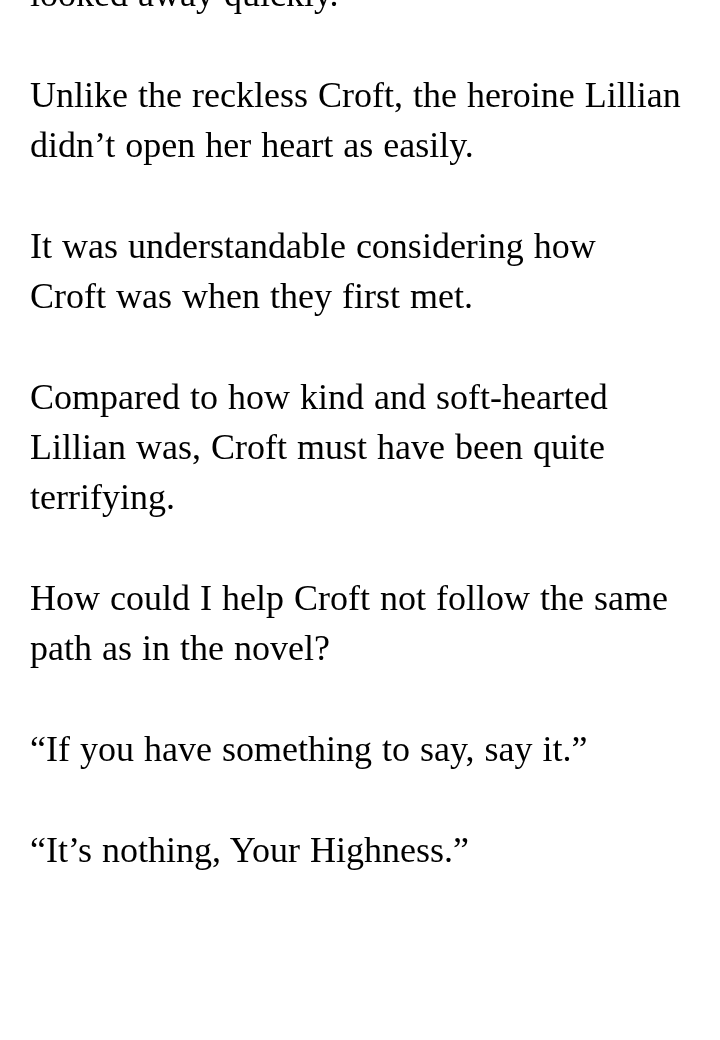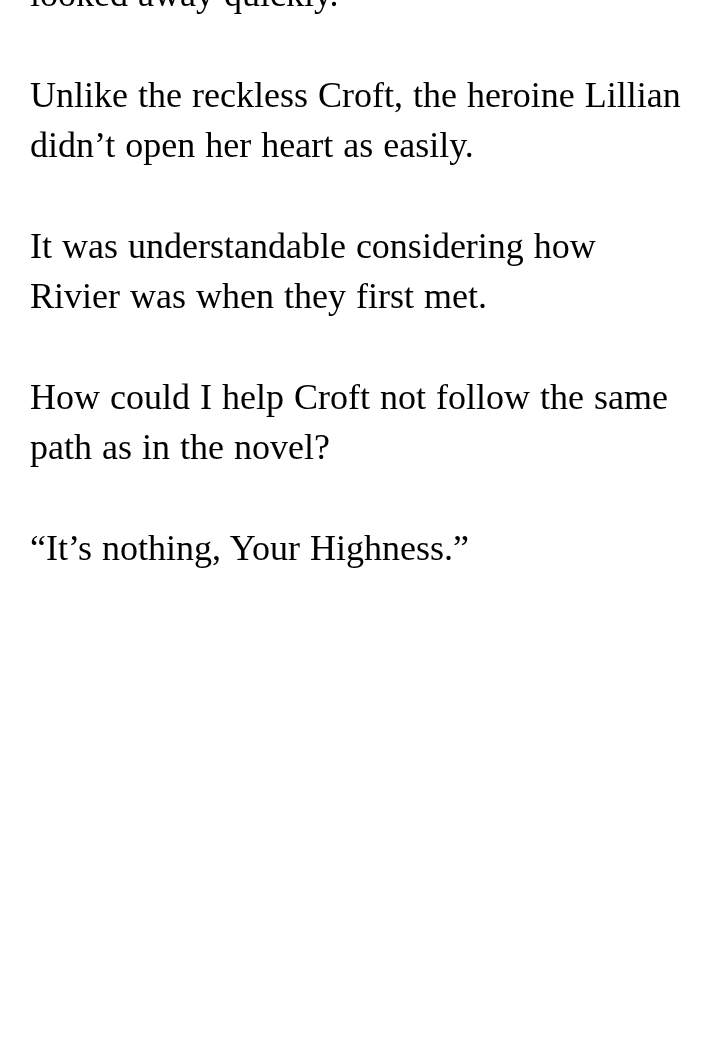--- a/index.html
+++ b/index.html
@@ -39,17 +39,21 @@
   }
 </style>
 </head>
 <body>
 
 <div class="reader-page">
   <p class="para cut-top">looked away quickly.</p>
   <p class="para">Unlike the reckless Croft, the heroine Lillian
 didn’t open her heart as easily.</p>
   <p class="para">It was understandable considering how
-Rivier was when they first met.</p>
+Croft was when they first met.</p>
+  <p class="para">Compared to how kind and soft-hearted
+Lillian was, Croft must have been quite
+terrifying.</p>
   <p class="para italic">How could I help Croft not follow the same
 path as in the novel?</p>
+  <p class="para">“If you have something to say, say it.”</p>
   <p class="para">“It’s nothing, Your Highness.”</p>
 </div>
 
 </body></html>

